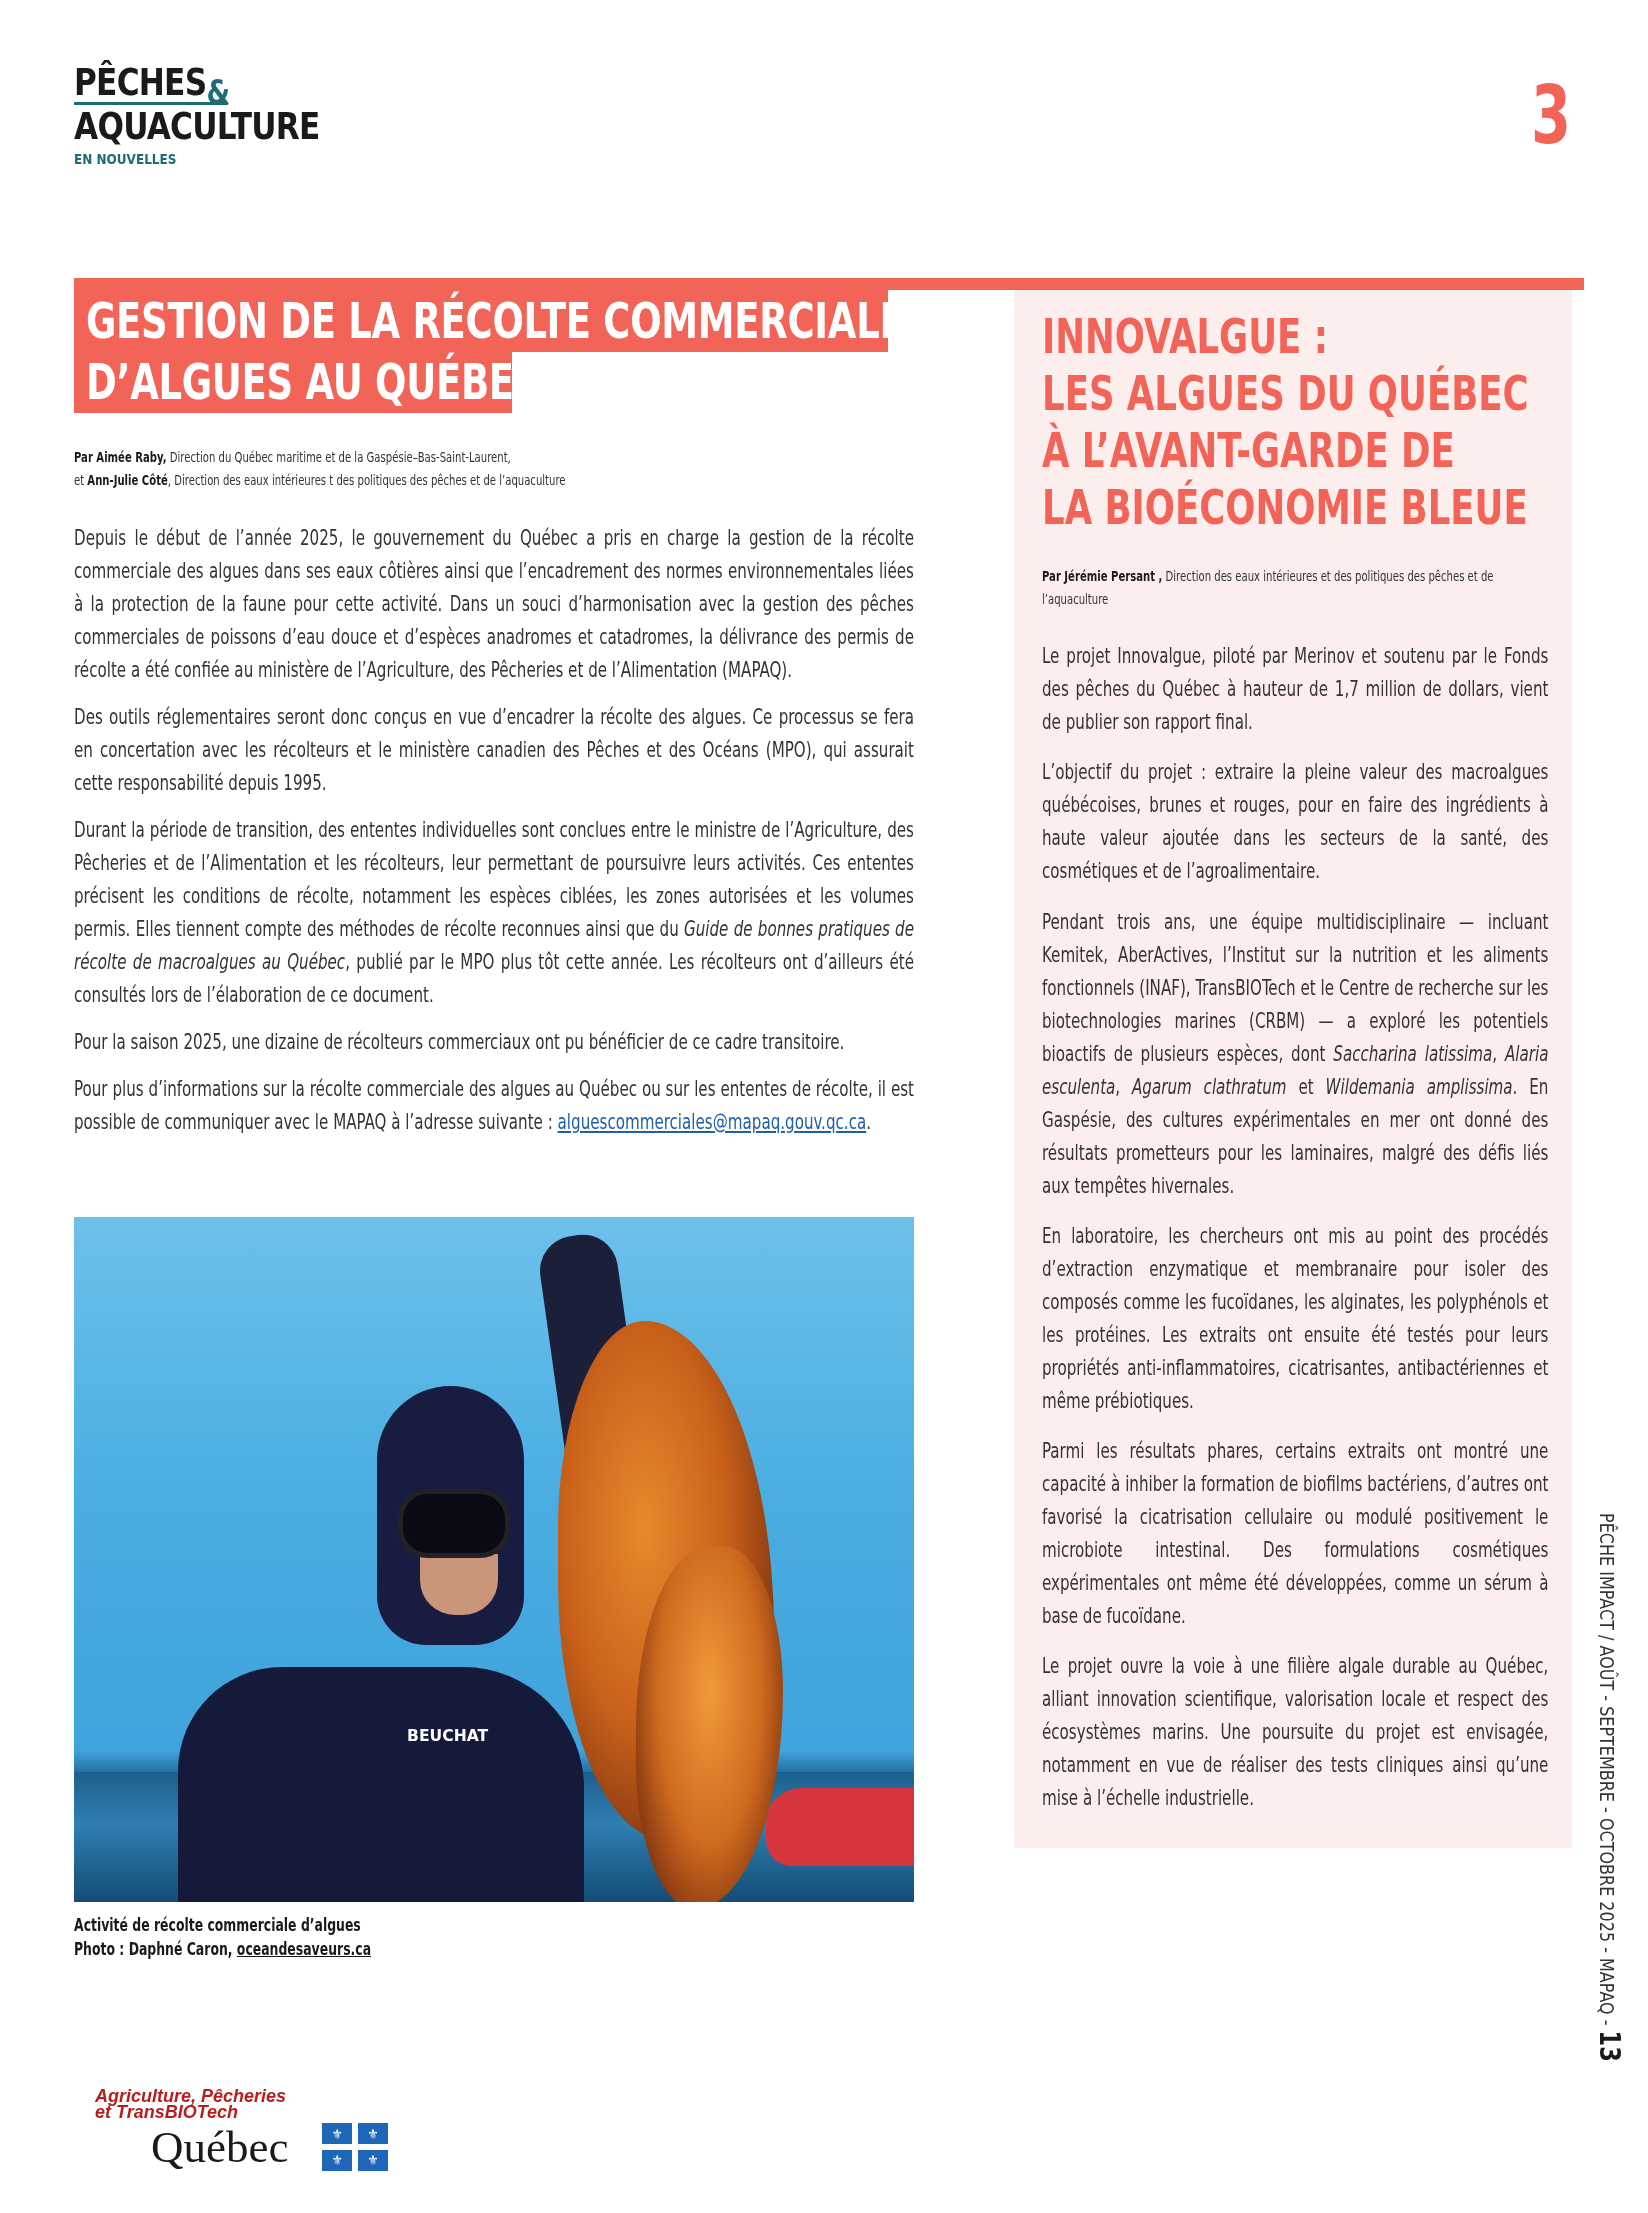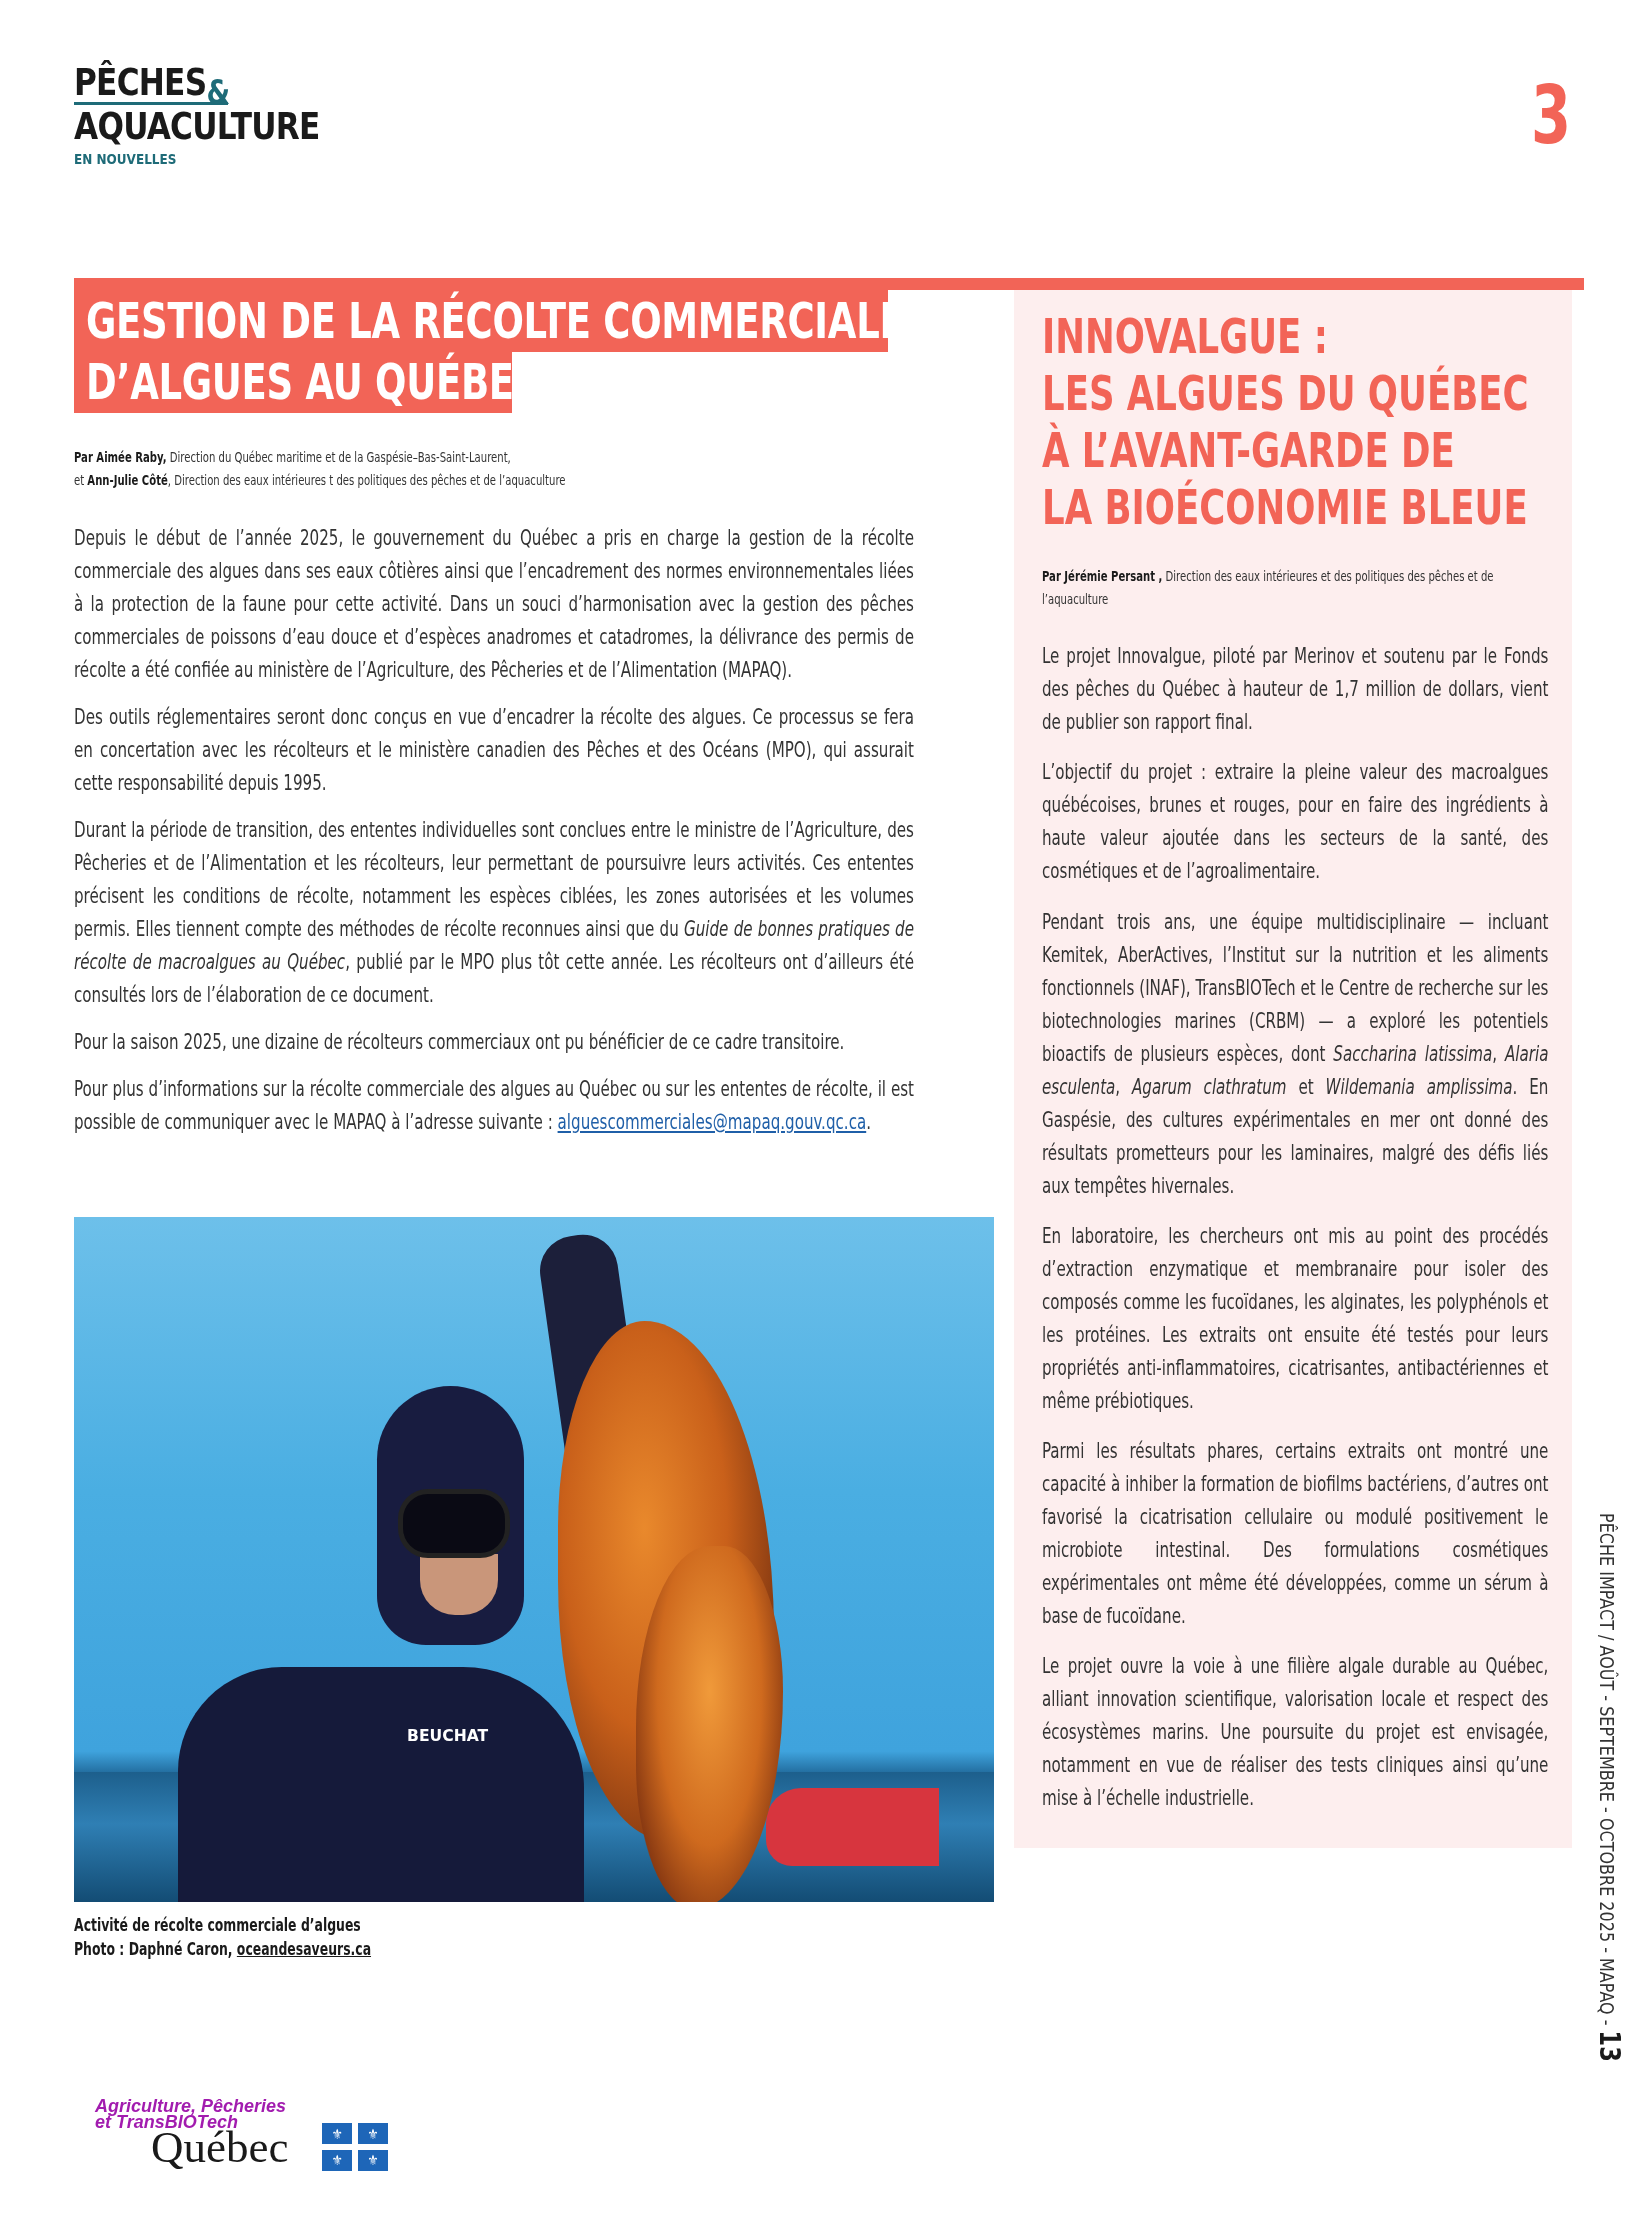--- a/index.html
+++ b/index.html
@@ -21,38 +21,38 @@
   .title-l2 { position: absolute; left: 74px; top: 351px; width: 438px; height: 62px; background: #f26457; }
   .title-text { position: absolute; left: 86px; top: 291px; font-family: "DejaVu Sans", sans-serif; font-weight: bold; font-size: 50px; line-height: 61px; color: #ffffff; transform: scaleX(0.74); transform-origin: left top; white-space: nowrap; letter-spacing: -0.4px; }
 
   .byline { position: absolute; left: 74px; top: 446px; width: 778px; font-size: 14px; line-height: 22.5px; color: #333; transform: scaleX(0.8); transform-origin: left; white-space: nowrap; }
   .byline b { color: #1a1a1a; }
 
   .left-body { position: absolute; left: 74px; top: 522px; width: 1050px; transform: scaleX(0.8); transform-origin: left top; }
   .left-body p { font-size: 21px; line-height: 33px; text-align: justify; color: #333; margin-bottom: 14px; }
   .left-body a { color: #1f5fa8; text-decoration: underline; }
 
-  .photo { position: absolute; left: 74px; top: 1217px; width: 920px; height: 685px; overflow: hidden;
+  .photo { position: absolute; left: 74px; top: 1217px; width: 840px; height: 685px; overflow: hidden;
     background: linear-gradient(180deg, #6dc0ea 0%, #4aaee2 40%, #3fa3dd 78%, #1b5f8f 82%, #1f6fa3 90%, #0f4e7a 100%); }
   .photo .water { position: absolute; left: 0; bottom: 0; width: 100%; height: 130px; background: linear-gradient(180deg, #1d5f8c 0%, #2f7fb4 40%, #134c74 100%); }
   .photo .diver-body { position: absolute; left: 104px; top: 450px; width: 406px; height: 285px; background: #151a3a; border-radius: 104px 121px 0 0; }
   .photo .diver-head { position: absolute; left: 303px; top: 169px; width: 147px; height: 259px; background: #181c40; border-radius: 78px 78px 52px 52px; }
   .photo .mask { position: absolute; left: 324px; top: 272px; width: 112px; height: 69px; background: #0a0a14; border-radius: 30px; border: 5.2px solid #222; }
   .photo .face { position: absolute; left: 346px; top: 337px; width: 78px; height: 61px; background: #c9967a; border-radius: 0 0 35px 35px; }
   .photo .arm { position: absolute; left: 484px; top: 17.3px; width: 78px; height: 329px; background: #1c1f3a; border-radius: 35px; transform: rotate(-8deg); }
   .photo .kelp { position: absolute; left: 484px; top: 104px; width: 216px; height: 519px; background: radial-gradient(ellipse at 40% 40%, #e9892c 0%, #c9601a 45%, #7a3310 80%, transparent 82%); border-radius: 40% 60% 30% 50%; }
   .photo .kelp2 { position: absolute; left: 562px; top: 329px; width: 147px; height: 363px; background: radial-gradient(ellipse at 50% 40%, #f09a3a 0%, #cf6a1e 50%, #8a3a12 78%, transparent 80%); border-radius: 50% 40% 60% 40%; }
   .photo .boat { position: absolute; left: 692px; top: 571px; width: 173px; height: 78px; background: #d7353e; border-radius: 35px 0 0 26px; }
   .photo .logo-on-suit { position: absolute; left: 333px; top: 510px; font-family: "DejaVu Sans", sans-serif; font-size: 15.6px; font-weight: bold; color: #fff; }
 
   .caption { position: absolute; left: 74px; top: 1913px; font-size: 17.3px; line-height: 24px; font-weight: bold; color: #1a1a1a; transform: scaleX(0.8); transform-origin: left; white-space: nowrap; }
   .caption a { color: #1a1a1a; text-decoration: underline; }
 
   .gov-logo { position: absolute; left: 95px; top: 2088px; width: 311px; height: 95px; }
-  .gov-logo .dept { font-family: "Liberation Sans", sans-serif; font-style: italic; font-weight: bold; font-size: 18px; line-height: 16.4px; color: #a21caf; margin-top: 10px; }
+  .gov-logo .dept { font-family: "Liberation Sans", sans-serif; font-style: italic; font-weight: bold; font-size: 18px; line-height: 16.4px; color: #b91c1c; }
   .gov-logo .qc { position: absolute; left: 56px; top: 35px; font-family: "Liberation Serif", serif; font-size: 45px; color: #1a1a1a; line-height: 48px; text-align: center; }
   .gov-logo .flag { position: absolute; left: 227px; top: 35px; width: 66px; height: 48px; display: grid; grid-template-columns: 1fr 1fr; grid-template-rows: 1fr 1fr; gap: 5.2px; }
   .gov-logo .flag span { background: #1e66b8; color: #fff; font-size: 14px; display: flex; align-items: center; justify-content: center; }
 
   .side-box { position: absolute; left: 1014px; top: 290px; width: 558px; height: 1558px; background: #fdeeee; }
   .side-title { position: absolute; left: 1042px; top: 308px; font-family: "DejaVu Sans", sans-serif; font-weight: bold; font-size: 48px; line-height: 57px; color: #f26457; transform: scaleX(0.74); transform-origin: left top; white-space: nowrap; }
   .side-byline { position: absolute; left: 1042px; top: 565px; width: 623px; font-size: 14px; line-height: 22.5px; color: #333; transform: scaleX(0.8); transform-origin: left top; }
   .side-byline b { color: #1a1a1a; }
   .side-body { position: absolute; left: 1042px; top: 640px; width: 633px; transform: scaleX(0.8); transform-origin: left top; }
   .side-body p { font-size: 21px; line-height: 33px; text-align: justify; color: #333; margin-bottom: 17.3px; }

